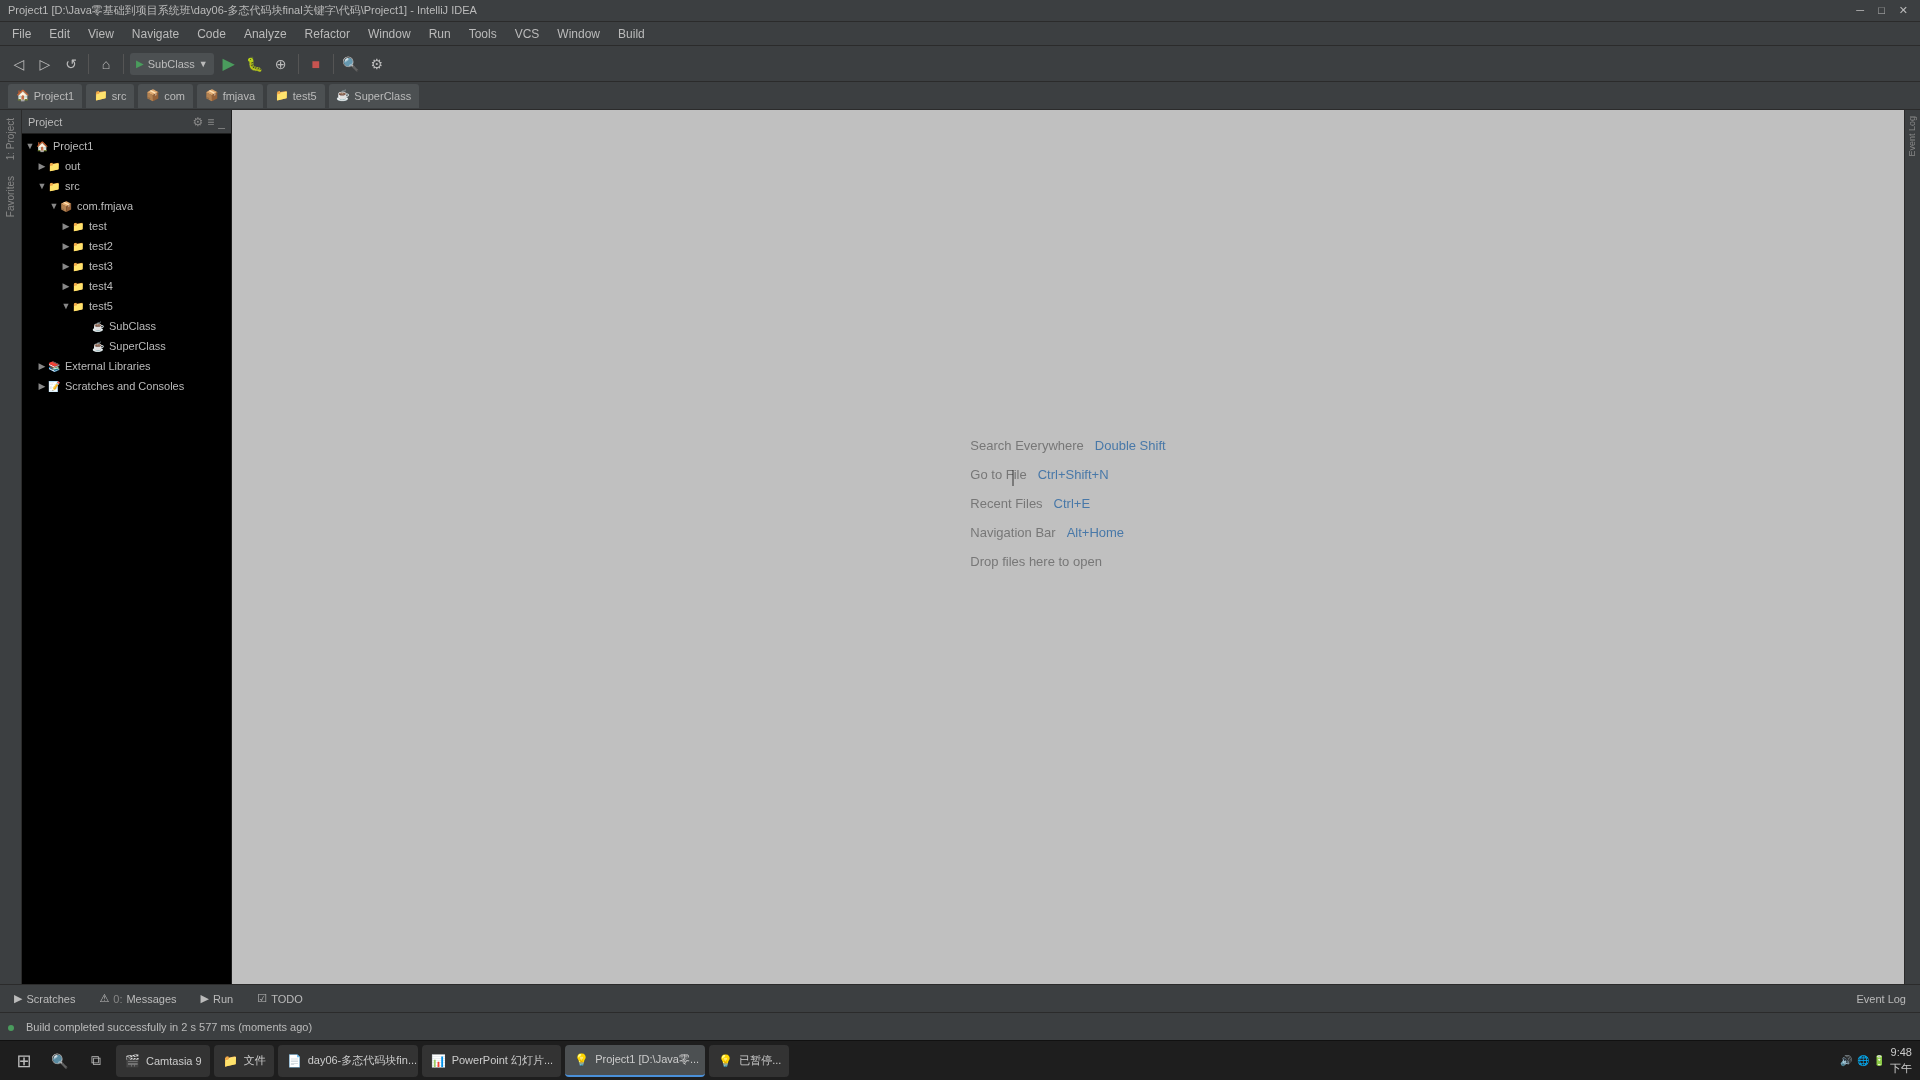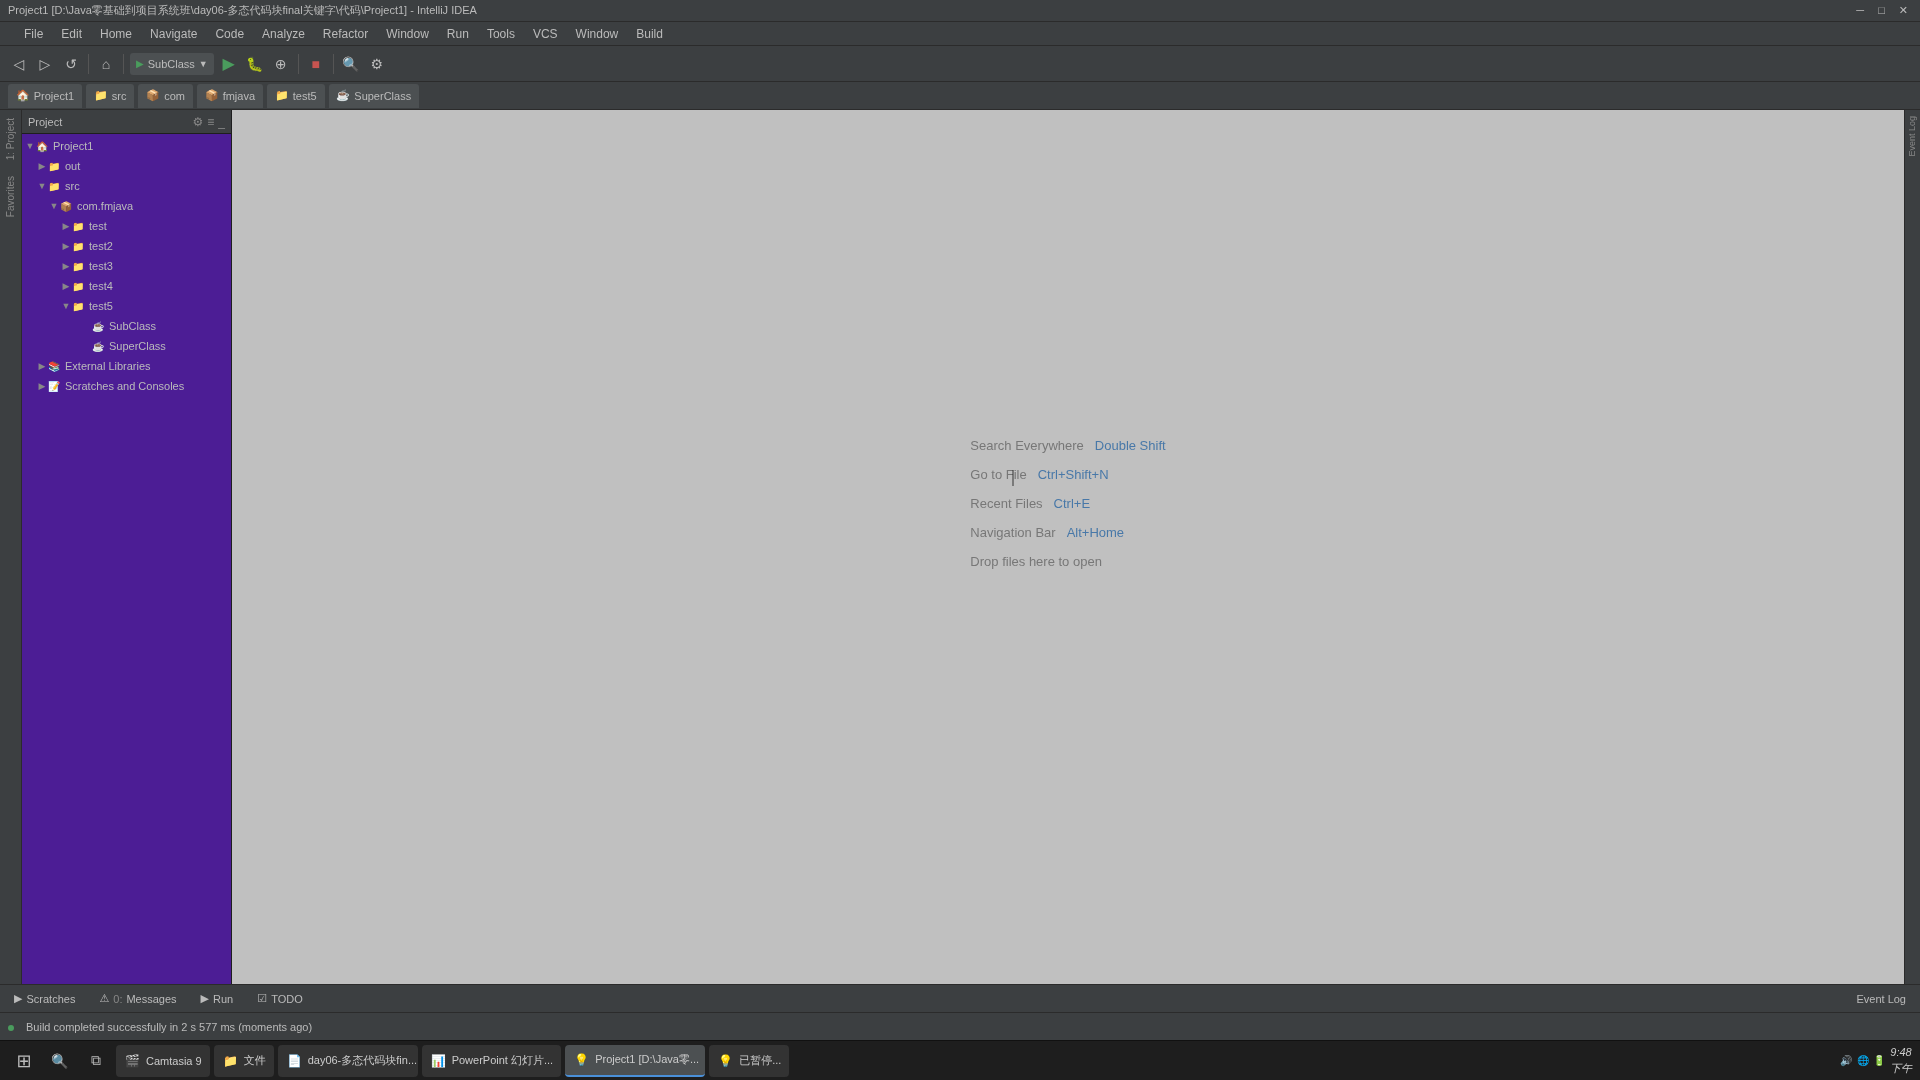--- a/index.html
+++ b/index.html
@@ -34,21 +34,21 @@
       cursor: pointer;
       padding: 0 4px;
     }
 
     
     #menu-bar {
       background: #3c3f41;
       height: 24px;
       display: flex;
       align-items: center;
-      padding: 0 16px;
+      padding: 0 4px;
       border-bottom: 1px solid #2b2b2b;
       gap: 2px;
     }
     #menu-bar .menu-item {
       padding: 2px 8px;
       color: #bbbbbb;
       font-size: 12px;
       cursor: pointer;
       border-radius: 2px;
     }
@@ -118,21 +118,21 @@
 
     
     #main-layout {
       display: flex;
       height: calc(1080px - 22px - 24px - 36px - 28px - 28px - 28px);
     }
 
     
     #project-panel {
       width: 210px;
-      background: #4c1d95;
+      background: #000000;
       border-right: 1px solid #1e1e1e;
       display: flex;
       flex-direction: column;
     }
     #project-panel-header {
       background: #3c3f41;
       height: 24px;
       display: flex;
       align-items: center;
       padding: 0 6px;
@@ -327,23 +327,22 @@
     .taskbar-sys {
       display: flex;
       align-items: center;
       gap: 4px;
       font-size: 10px;
       color: #aaa;
     }
     .taskbar-clock {
       font-size: 11px;
       color: #ccc;
-      text-align: center;
+      text-align: right;
       line-height: 1.4;
-      font-style: italic;
     }
 
     #left-tool-strip {
       width: 22px;
       background: #3c3f41;
       display: flex;
       flex-direction: column;
       align-items: center;
       border-right: 1px solid #2b2b2b;
     }
@@ -376,21 +375,21 @@
   <div class="window-controls">
     <span>─</span>
     <span>□</span>
     <span>✕</span>
   </div>
 </div>
 
 <div id="menu-bar">
 <div class="menu-item">File</div>
     <div class="menu-item">Edit</div>
-    <div class="menu-item">Home</div>
+    <div class="menu-item">View</div>
     <div class="menu-item">Navigate</div>
     <div class="menu-item">Code</div>
     <div class="menu-item">Analyze</div>
     <div class="menu-item">Refactor</div>
     <div class="menu-item">Window</div>
     <div class="menu-item">Run</div>
     <div class="menu-item">Tools</div>
     <div class="menu-item">VCS</div>
     <div class="menu-item">Window</div>
     <div class="menu-item">Build</div>

